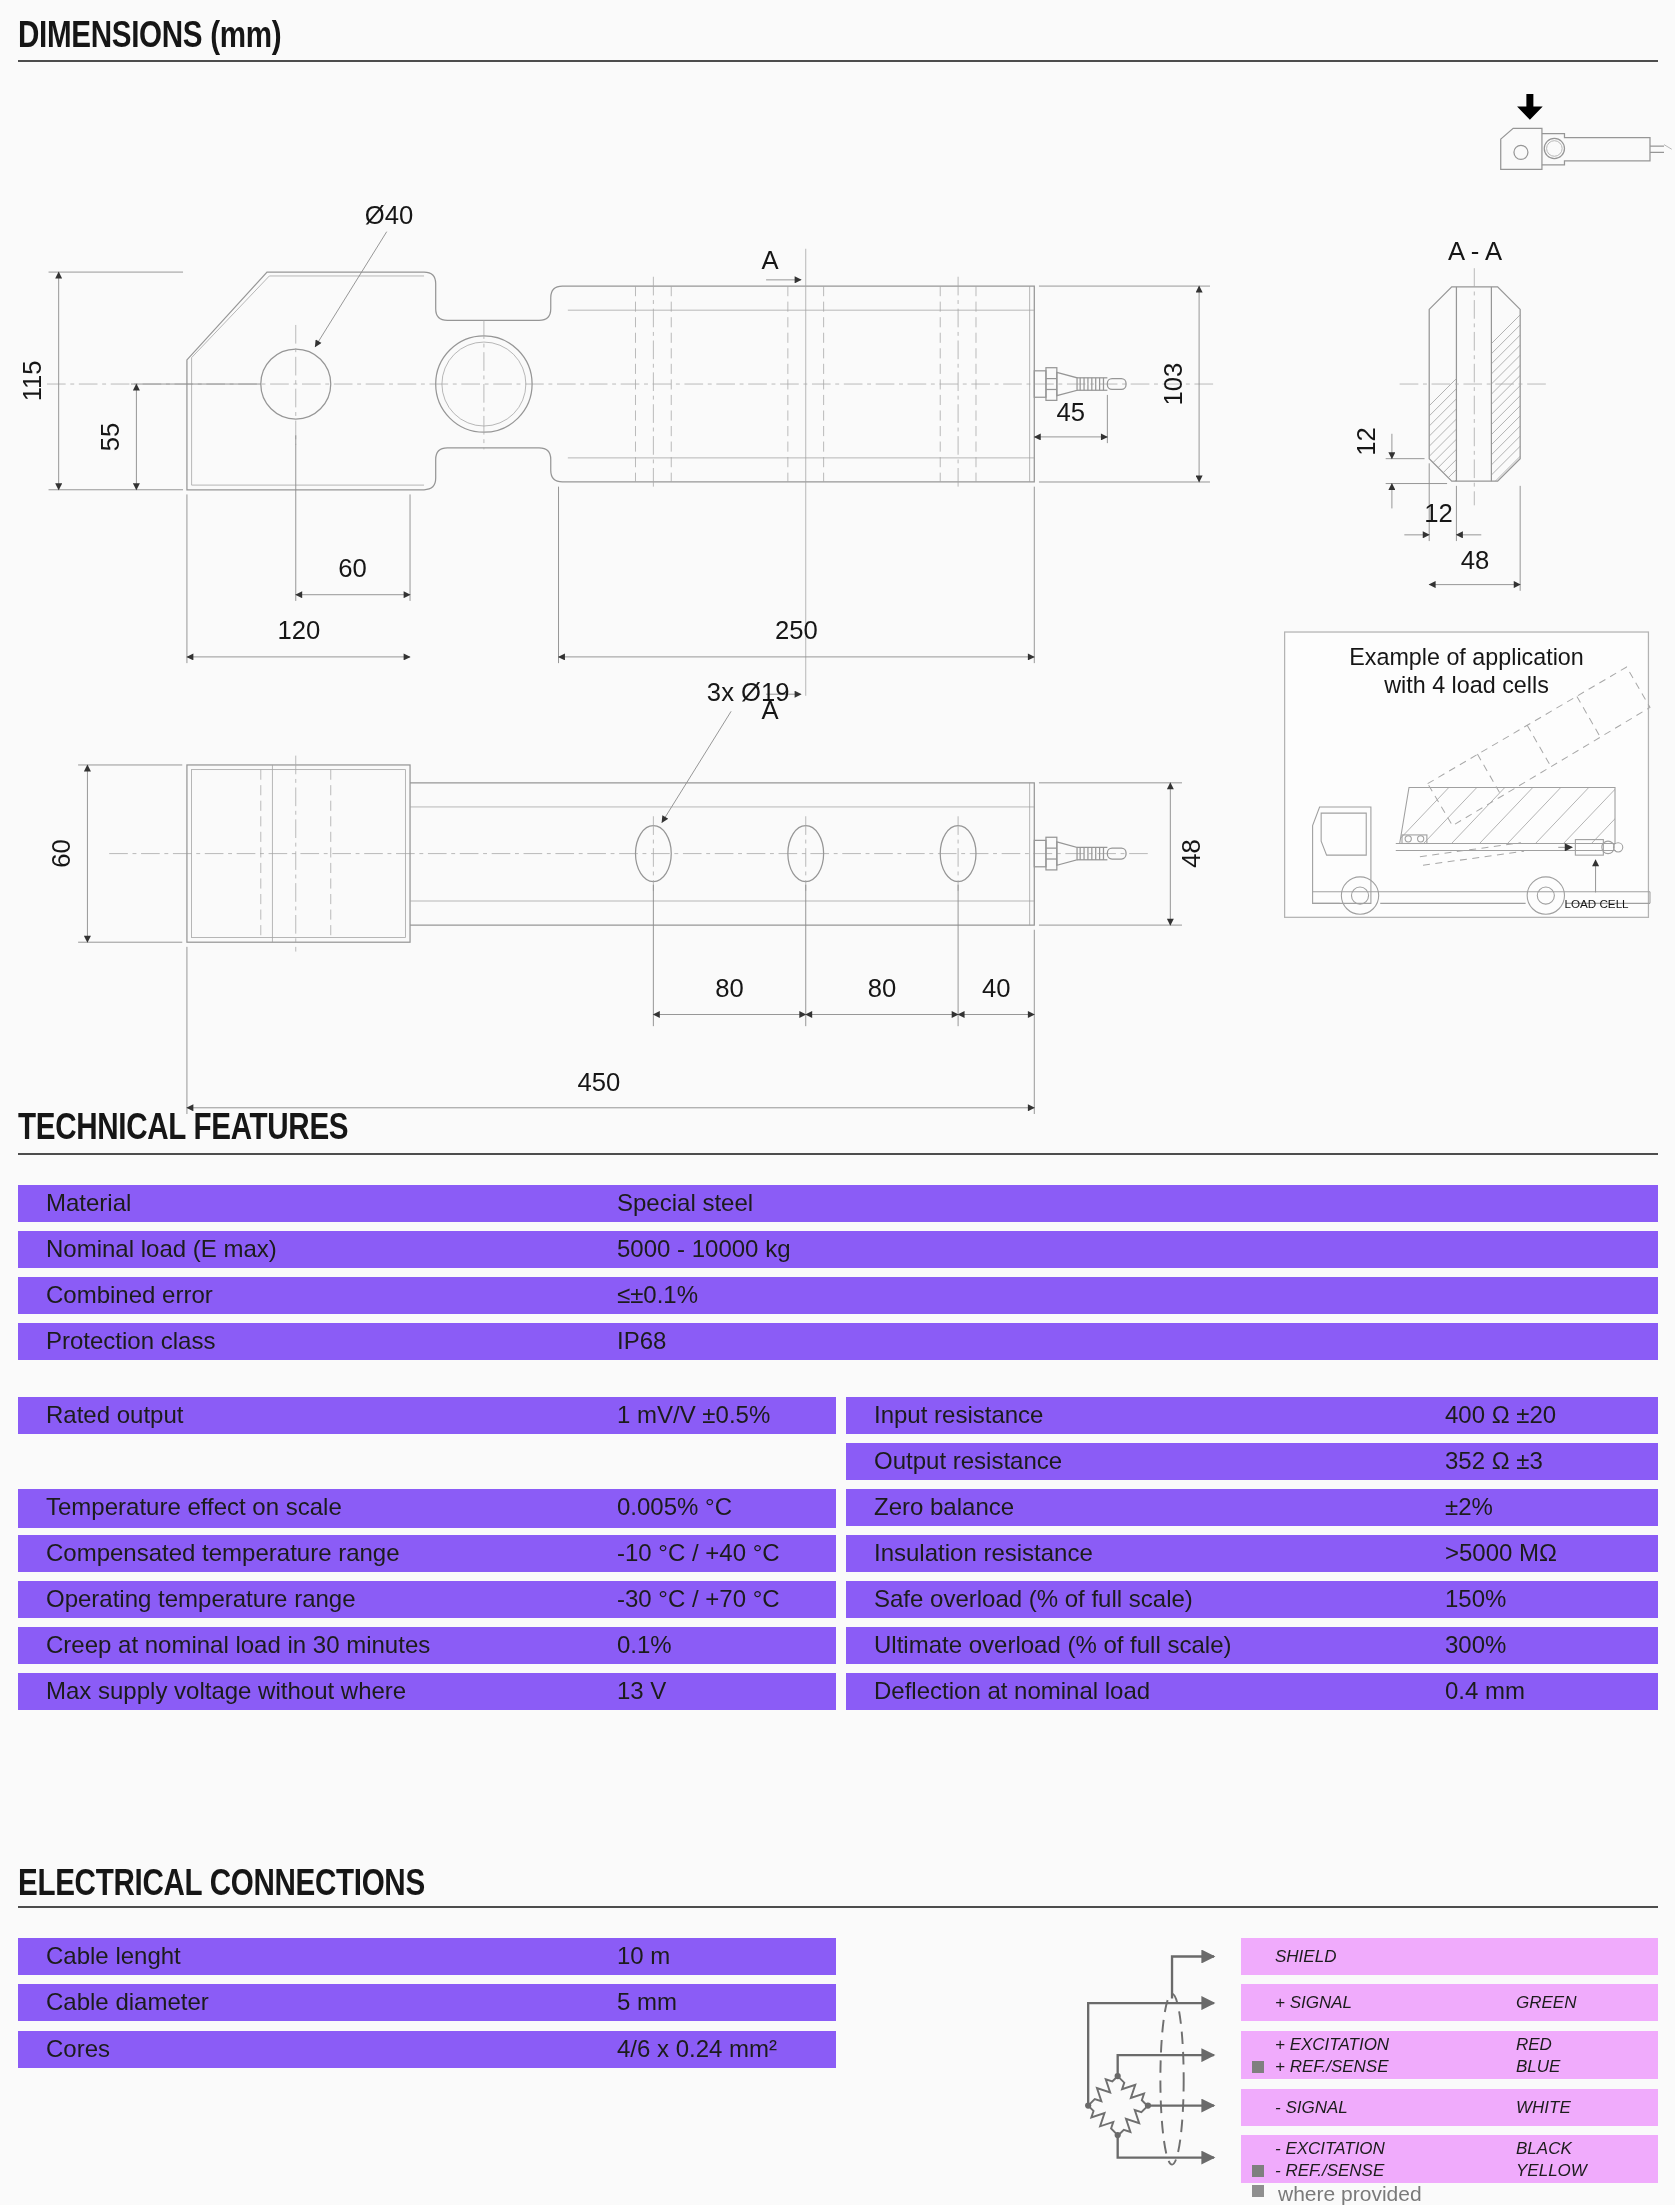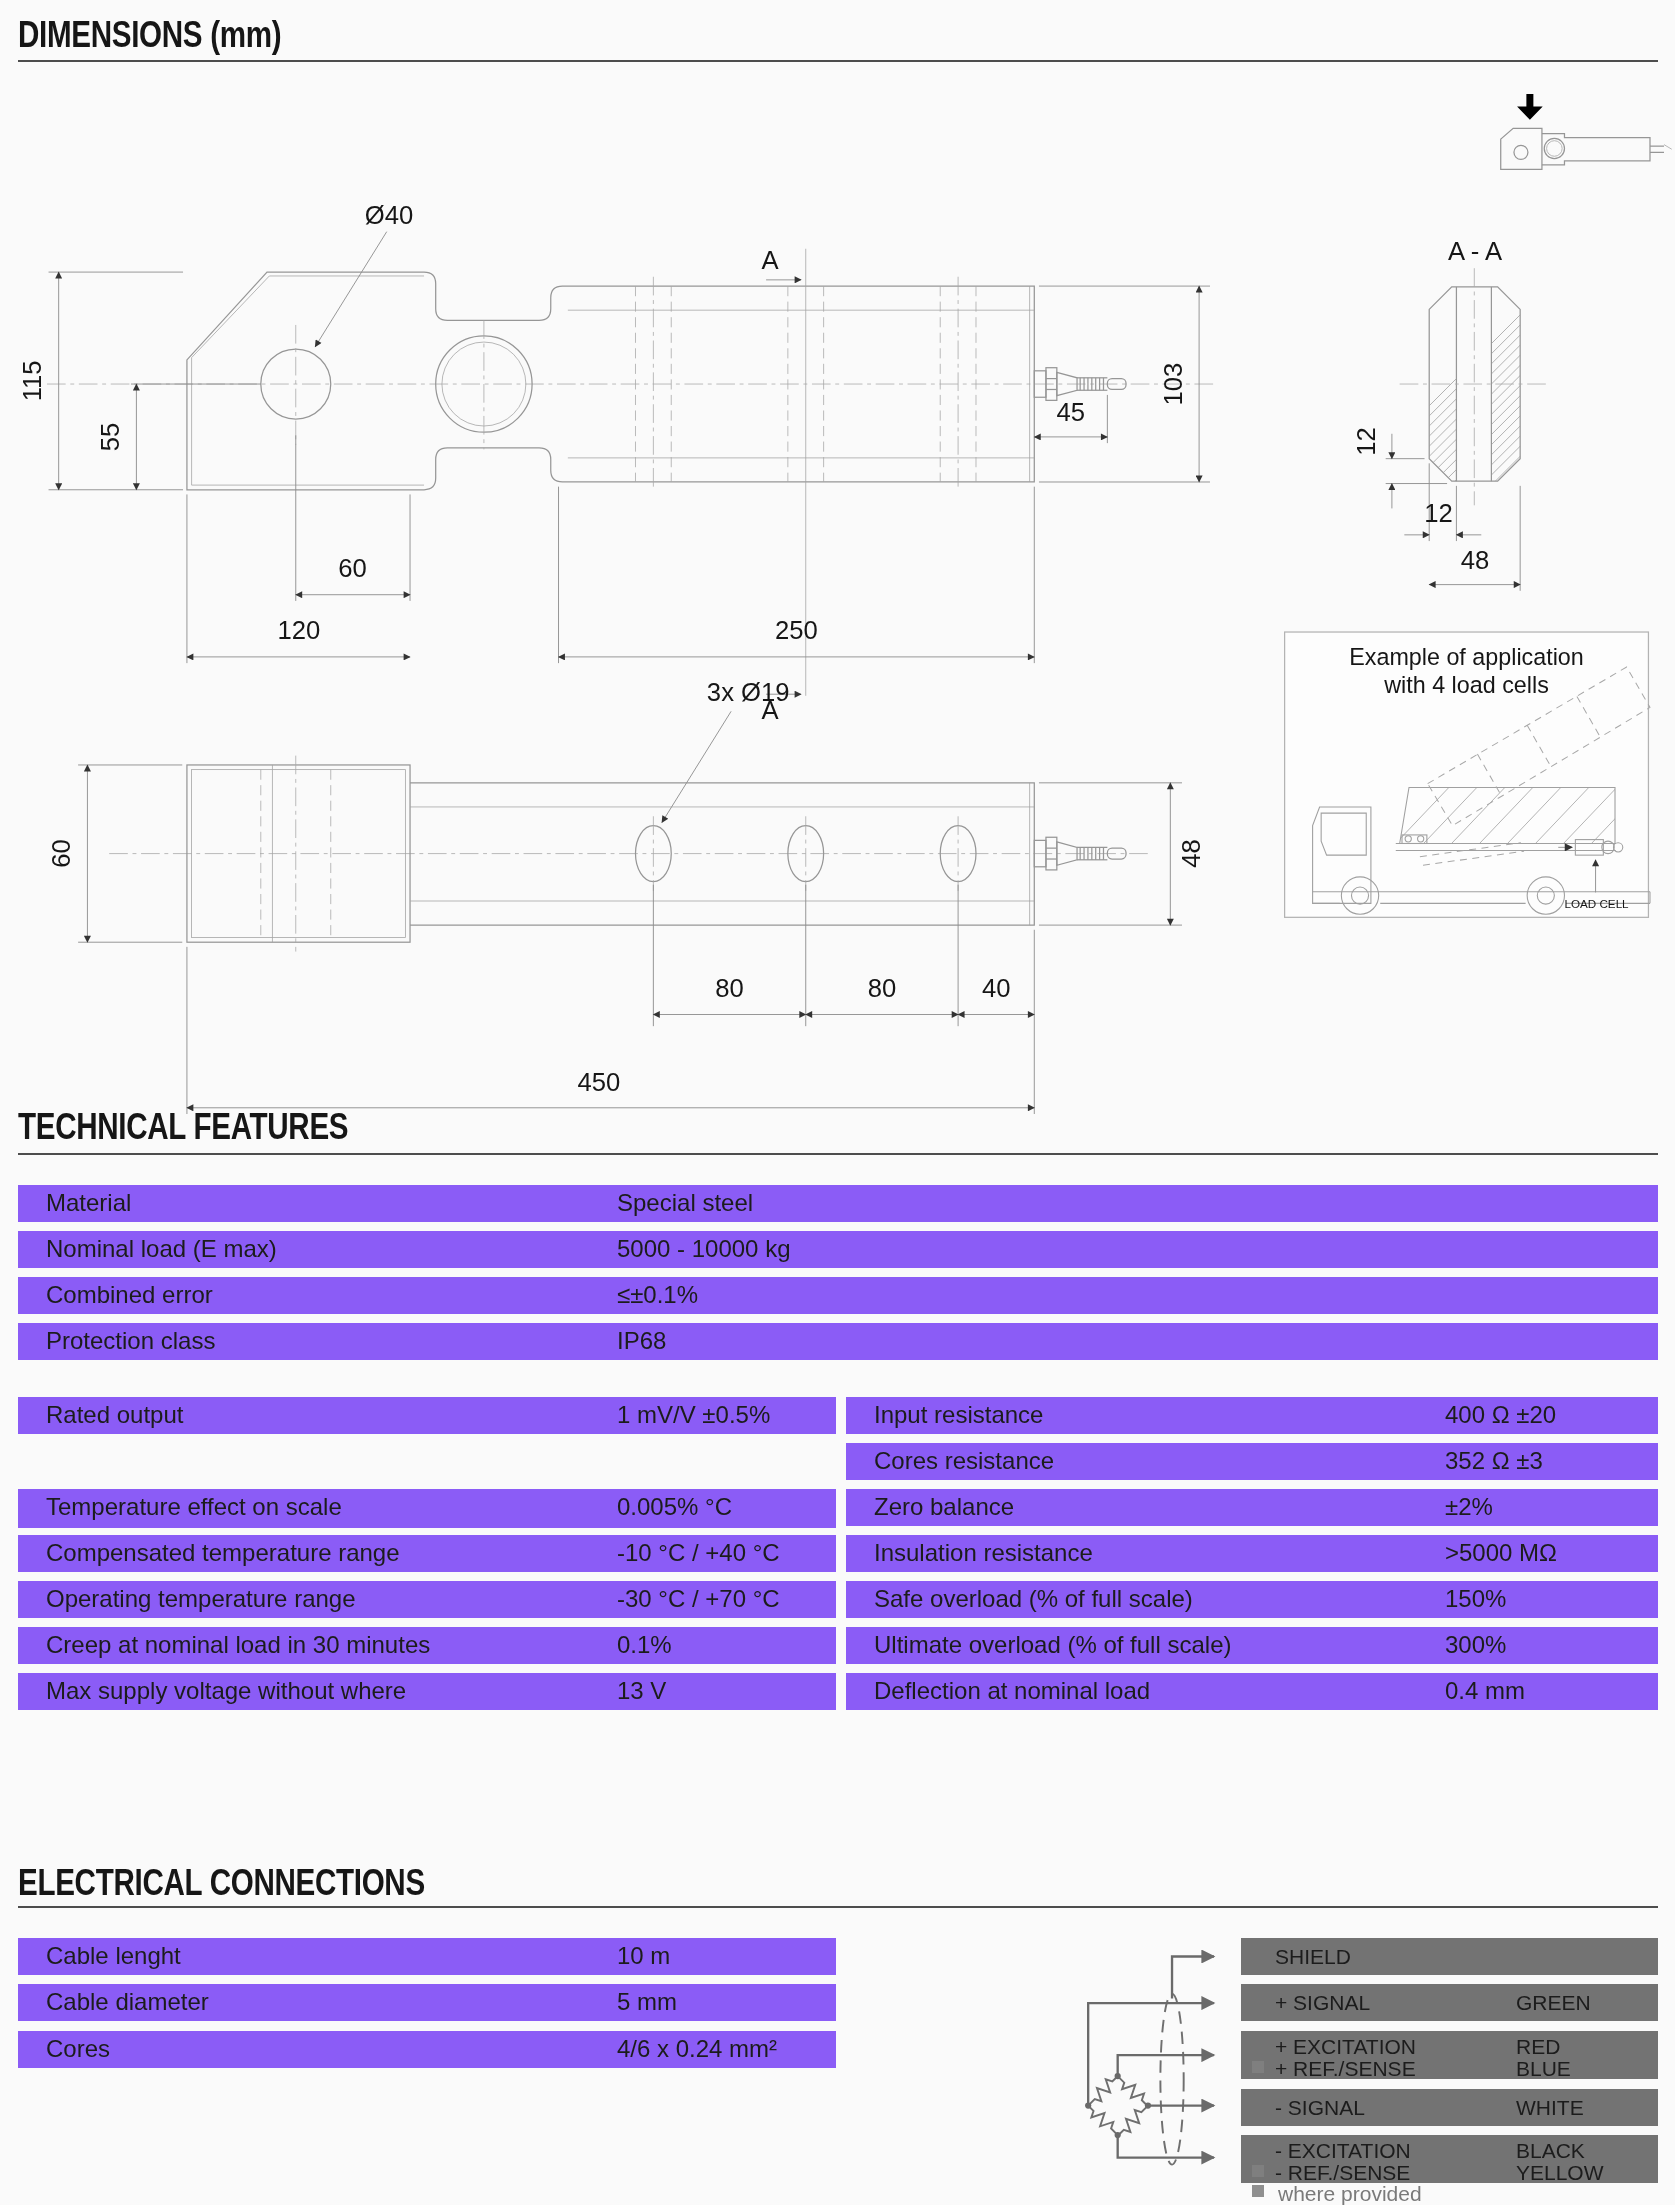--- a/index.html
+++ b/index.html
@@ -10,21 +10,21 @@
   }
   .sect-title {
     position:absolute; left:18px; font-size:37px; font-weight:bold;
     color:#161616; white-space:nowrap; z-index:3;
   }
   .cond { display:inline-block; transform:scaleX(0.8); transform-origin:0 50%; letter-spacing:-0.4px; }
   .rule { position:absolute; left:18px; width:1640px; height:2.3px; background:#4d4d4d; z-index:3; }
   .band { position:absolute; background:#8b5cf6; z-index:2; }
   .band .lbl { position:absolute; left:28px; top:50%; transform:translateY(-52%); font-size:24px; white-space:nowrap; }
   .band .val { position:absolute; left:599px; top:50%; transform:translateY(-52%); font-size:24px; white-space:nowrap; }
-  .conn { position:absolute; background:#737373; z-index:2; font-size:21px; }
+  .conn { position:absolute; background:#f0abfc; z-index:2; font-size:17px;font-style:italic; }
   .conn .c-lbl { position:absolute; left:34px; white-space:nowrap; }
   .conn .c-col { position:absolute; left:275px; white-space:nowrap;text-align:right; }
   .conn .one { top:50%; transform:translateY(-52%); }
   .conn .l1 { top:3.9px; }
   .conn .l2 { top:26px; }
   .refmark { position:absolute; left:11px; width:12.4px; height:12.4px; background:#7f7f7f; }
   .footnote { position:absolute; left:1241px; top:2182px; z-index:2; }
   .footnote .fn-mark { position:absolute; left:11px; top:3.1px; width:11.7px; height:11.7px; background:#8f8f8f; }
   .footnote .fn-txt { position:absolute; left:37px; top:0; font-size:21px; color:#7a7a7a; white-space:nowrap; }
   svg#drawing, svg#wiring { position:absolute; z-index:1; pointer-events:none; }
@@ -98,21 +98,21 @@
 <div class="band" style="left:18px;top:1673px;width:818px;height:37px;">
   <span class="lbl">Max supply voltage without where</span>
   <span class="val">13 V</span>
   </div>
 
 <div class="band" style="left:846px;top:1397px;width:812px;height:37px;">
   <span class="lbl">Input resistance</span>
   <span class="val">400 Ω ±20</span>
   </div>
 <div class="band" style="left:846px;top:1443px;width:812px;height:37px;">
-  <span class="lbl">Cores resistance</span>
+  <span class="lbl">Output resistance</span>
   <span class="val">352 Ω ±3</span>
   </div>
 <div class="band" style="left:846px;top:1489px;width:812px;height:37px;">
   <span class="lbl">Zero balance</span>
   <span class="val">±2%</span>
   </div>
 <div class="band" style="left:846px;top:1535px;width:812px;height:37px;">
   <span class="lbl">Insulation resistance</span>
   <span class="val">&gt;5000 MΩ</span>
   </div>

